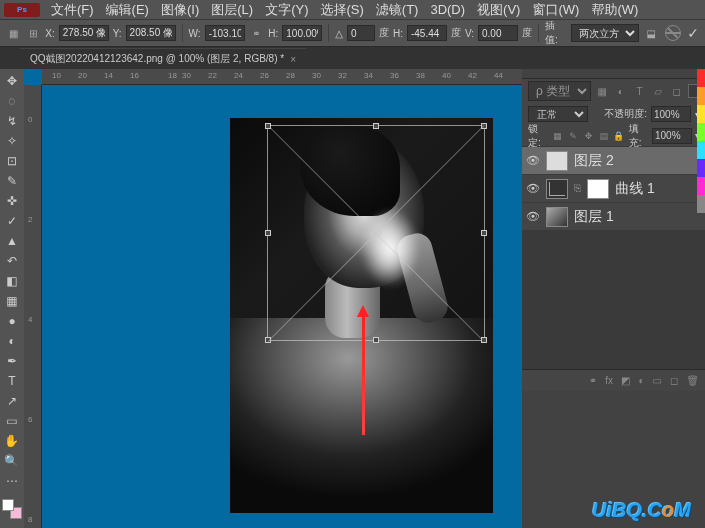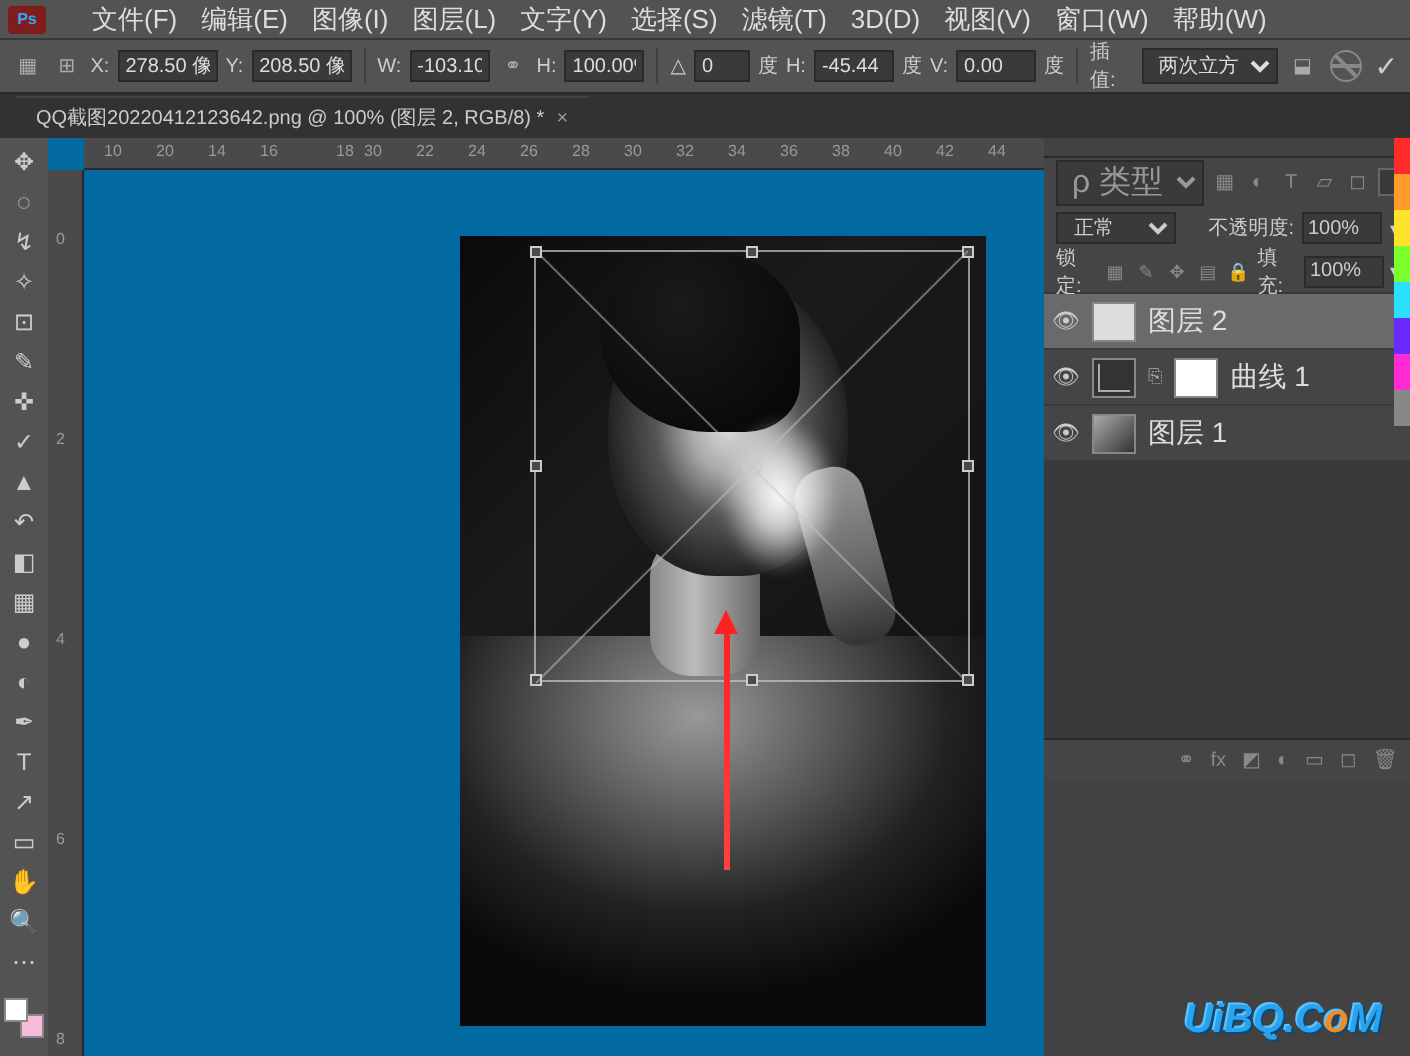--- a/index.html
+++ b/index.html
@@ -1,31 +1,31 @@
 <!DOCTYPE html>
 <html><head>
 <meta charset="utf-8">
 <style>
 *{margin:0;padding:0;box-sizing:border-box;font-family:"Microsoft YaHei",sans-serif;user-select:none}
 body{width:705px;height:528px;background:#323232;color:#ccc;font-size:11px;overflow:hidden;position:relative}
 .menubar{height:19px;background:#535353;display:flex;align-items:center;padding-left:4px;gap:2px}
-.ps-logo{width:19px;height:14px;background:#7f1d1d;color:#31a8ff;font-weight:bold;font-size:8px;display:flex;align-items:center;justify-content:center;border-radius:2px;margin-right:16px}
+.ps-logo{width:36px;height:14px;background:#7f1d1d;color:#31a8ff;font-weight:bold;font-size:8px;display:flex;align-items:center;justify-content:center;border-radius:2px;margin-right:4px}
 .menu-item{padding:2px 5px;font-size:13px;color:#ddd}
 .options-bar{height:28px;background:#535353;border-top:1px solid #383838;border-bottom:1px solid #2a2a2a;display:flex;align-items:center;padding:0 6px;gap:4px;font-size:10px;color:#ccc}
 .opt-icon{width:16px;height:16px;display:flex;align-items:center;justify-content:center;color:#aaa}
 .opt-input{background:#3a3a3a;border:1px solid #2a2a2a;color:#ddd;font-size:10px;padding:1px 3px;width:50px;height:16px}
 .opt-input.sm{width:40px}
 .opt-select{background:#3a3a3a;border:1px solid #2a2a2a;color:#ddd;font-size:10px;height:18px;padding:0 3px}
 .sep{width:1px;height:18px;background:#404040;margin:0 2px}
 .opt-right{margin-left:auto;display:flex;gap:6px;align-items:center}
 .circle-btn{width:16px;height:16px;border:1.5px solid #888;border-radius:50%;position:relative}
 .circle-btn.cancel::before,.circle-btn.cancel::after{content:"";position:absolute;width:14px;height:1.5px;background:#888;top:6px;left:0}
 .circle-btn.cancel::before{transform:rotate(45deg)}
 .check{color:#ccc;font-size:14px}
-.doc-tab-bar{height:22px;background:#323232;display:flex;align-items:flex-end;padding-left:8px}
+.doc-tab-bar{height:22px;background:#323232;display:flex;align-items:flex-end;padding-left:20px}
 .doc-tab{background:#323232;padding:3px 10px;font-size:10px;color:#ccc;display:flex;align-items:center;gap:6px;border-top:1px solid #444}
 .doc-close{font-size:10px;color:#999}
 .main{display:flex;height:459px}
 .toolbar{width:24px;background:#535353;display:flex;flex-direction:column;align-items:center;padding-top:4px;gap:4px}
 .tool{width:18px;height:16px;display:flex;align-items:center;justify-content:center;color:#ccc;font-size:12px}
 .color-swatches{margin-top:6px;position:relative;width:20px;height:20px}
 .fg-color{position:absolute;width:12px;height:12px;background:#fff;border:1px solid #888;top:0;left:0;z-index:2}
 .bg-color{position:absolute;width:12px;height:12px;background:#f9b9d8;border:1px solid #888;bottom:0;right:0}
 .canvas-area{flex:1;background:#0369a1;position:relative;overflow:hidden}
 .ruler-h{position:absolute;top:0;left:18px;right:0;height:16px;background:#4a4a4a;border-bottom:1px solid #2a2a2a;display:flex;color:#999;font-size:8px}
@@ -52,21 +52,21 @@
 .pivot{position:absolute;top:calc(50% - 5px);left:calc(50% - 5px);width:10px;height:10px;border:1px solid #ccc;border-radius:50%}
 .arrow{position:absolute;left:320px;top:230px;width:3px;height:120px;background:linear-gradient(180deg,#ff2020,#ff4040)}
 .arrow::before{content:"";position:absolute;top:-10px;left:-5px;width:0;height:0;border-left:6px solid transparent;border-right:6px solid transparent;border-bottom:12px solid #ff2020}
 .panels{width:183px;background:#535353;display:flex;flex-direction:column}
 .collapsed-bar{height:10px;background:#424242;border-bottom:1px solid #2a2a2a}
 .panel-tabs{display:flex;background:#383838;height:22px;align-items:flex-end}
 .panel-tab{padding:4px 10px;font-size:11px;color:#ccc;background:#535353}
 .panel-menu{margin-left:auto;padding:4px 8px;color:#aaa;font-size:11px}
 .layer-filters{display:flex;align-items:center;padding:4px 6px;gap:4px;background:#454545;height:24px}
 .filter-icon{width:16px;height:14px;display:flex;align-items:center;justify-content:center;color:#888;font-size:10px}
-.filter-select{background:#3a3a3a;border:1px solid #2a2a2a;color:#999;font-size:16px;padding:1px 3px;flex:0 0 50px}
+.filter-select{background:#3a3a3a;border:1px solid #2a2a2a;color:#999;font-size:12px;padding:1px 3px;flex:0 0 50px}
 .filter-toggle{margin-left:auto;width:12px;height:14px;background:#3a3a3a;border:1px solid #666}
 .blend-row{display:flex;align-items:center;padding:3px 6px;gap:4px;background:#454545;height:22px;font-size:10px}
 .blend-select{background:#3a3a3a;border:1px solid #2a2a2a;color:#ccc;font-size:10px;padding:1px 4px;width:60px;height:16px}
 .opacity-input{background:#3a3a3a;border:1px solid #2a2a2a;color:#ccc;font-size:10px;width:40px;height:16px;padding:0 2px}
 .lock-row{display:flex;align-items:center;padding:3px 6px;gap:3px;background:#454545;height:22px;font-size:10px;border-bottom:1px solid #383838}
 .lock-icon{width:14px;height:14px;display:flex;align-items:center;justify-content:center;color:#888;font-size:9px}
 .layers-list{flex:0 0 auto}
 .layer{display:flex;align-items:center;height:28px;background:#454545;border-bottom:1px solid #3a3a3a;padding:0 4px;gap:6px}
 .layer.selected{background:#6a6a6a}
 .eye{width:14px;height:14px;display:flex;align-items:center;justify-content:center;color:#ccc;font-size:11px}

